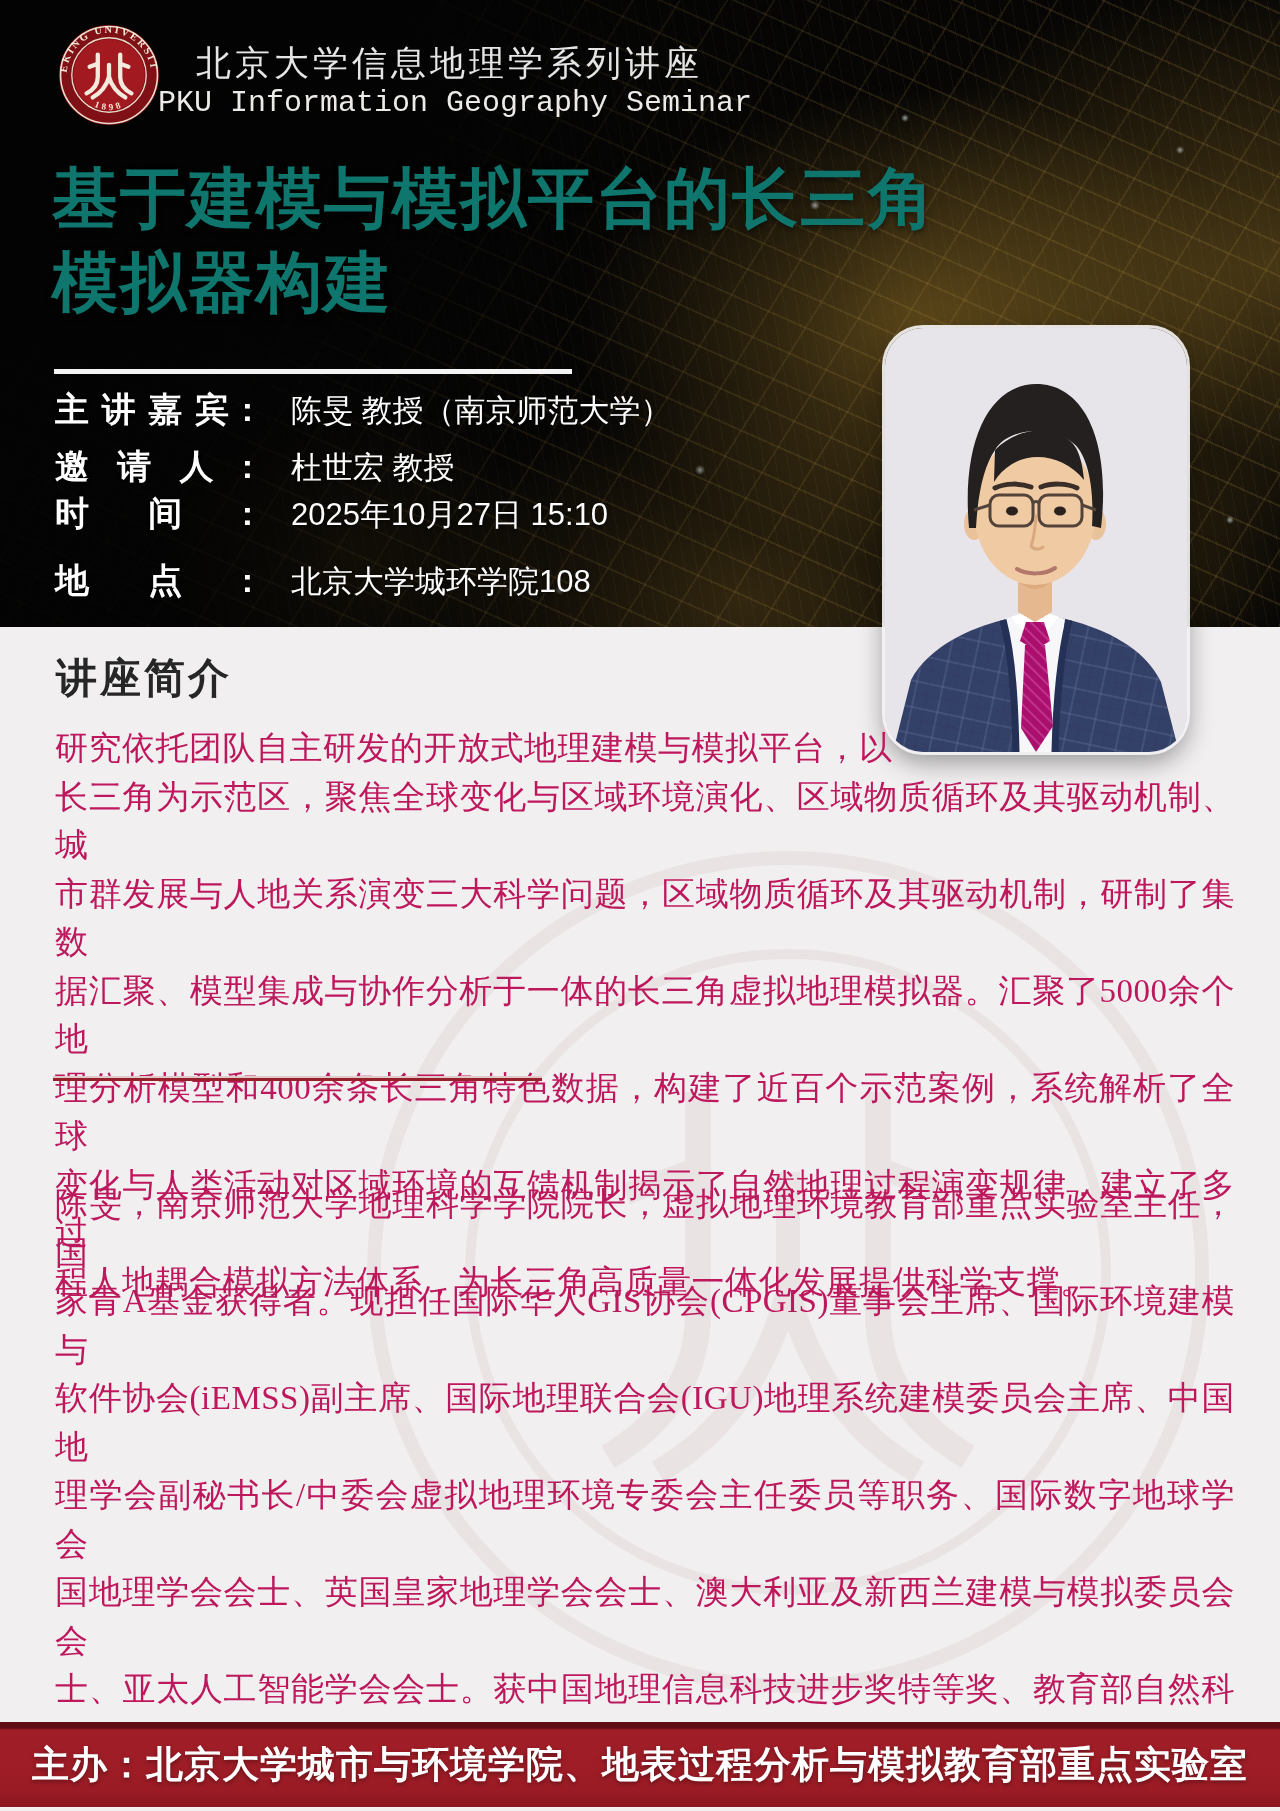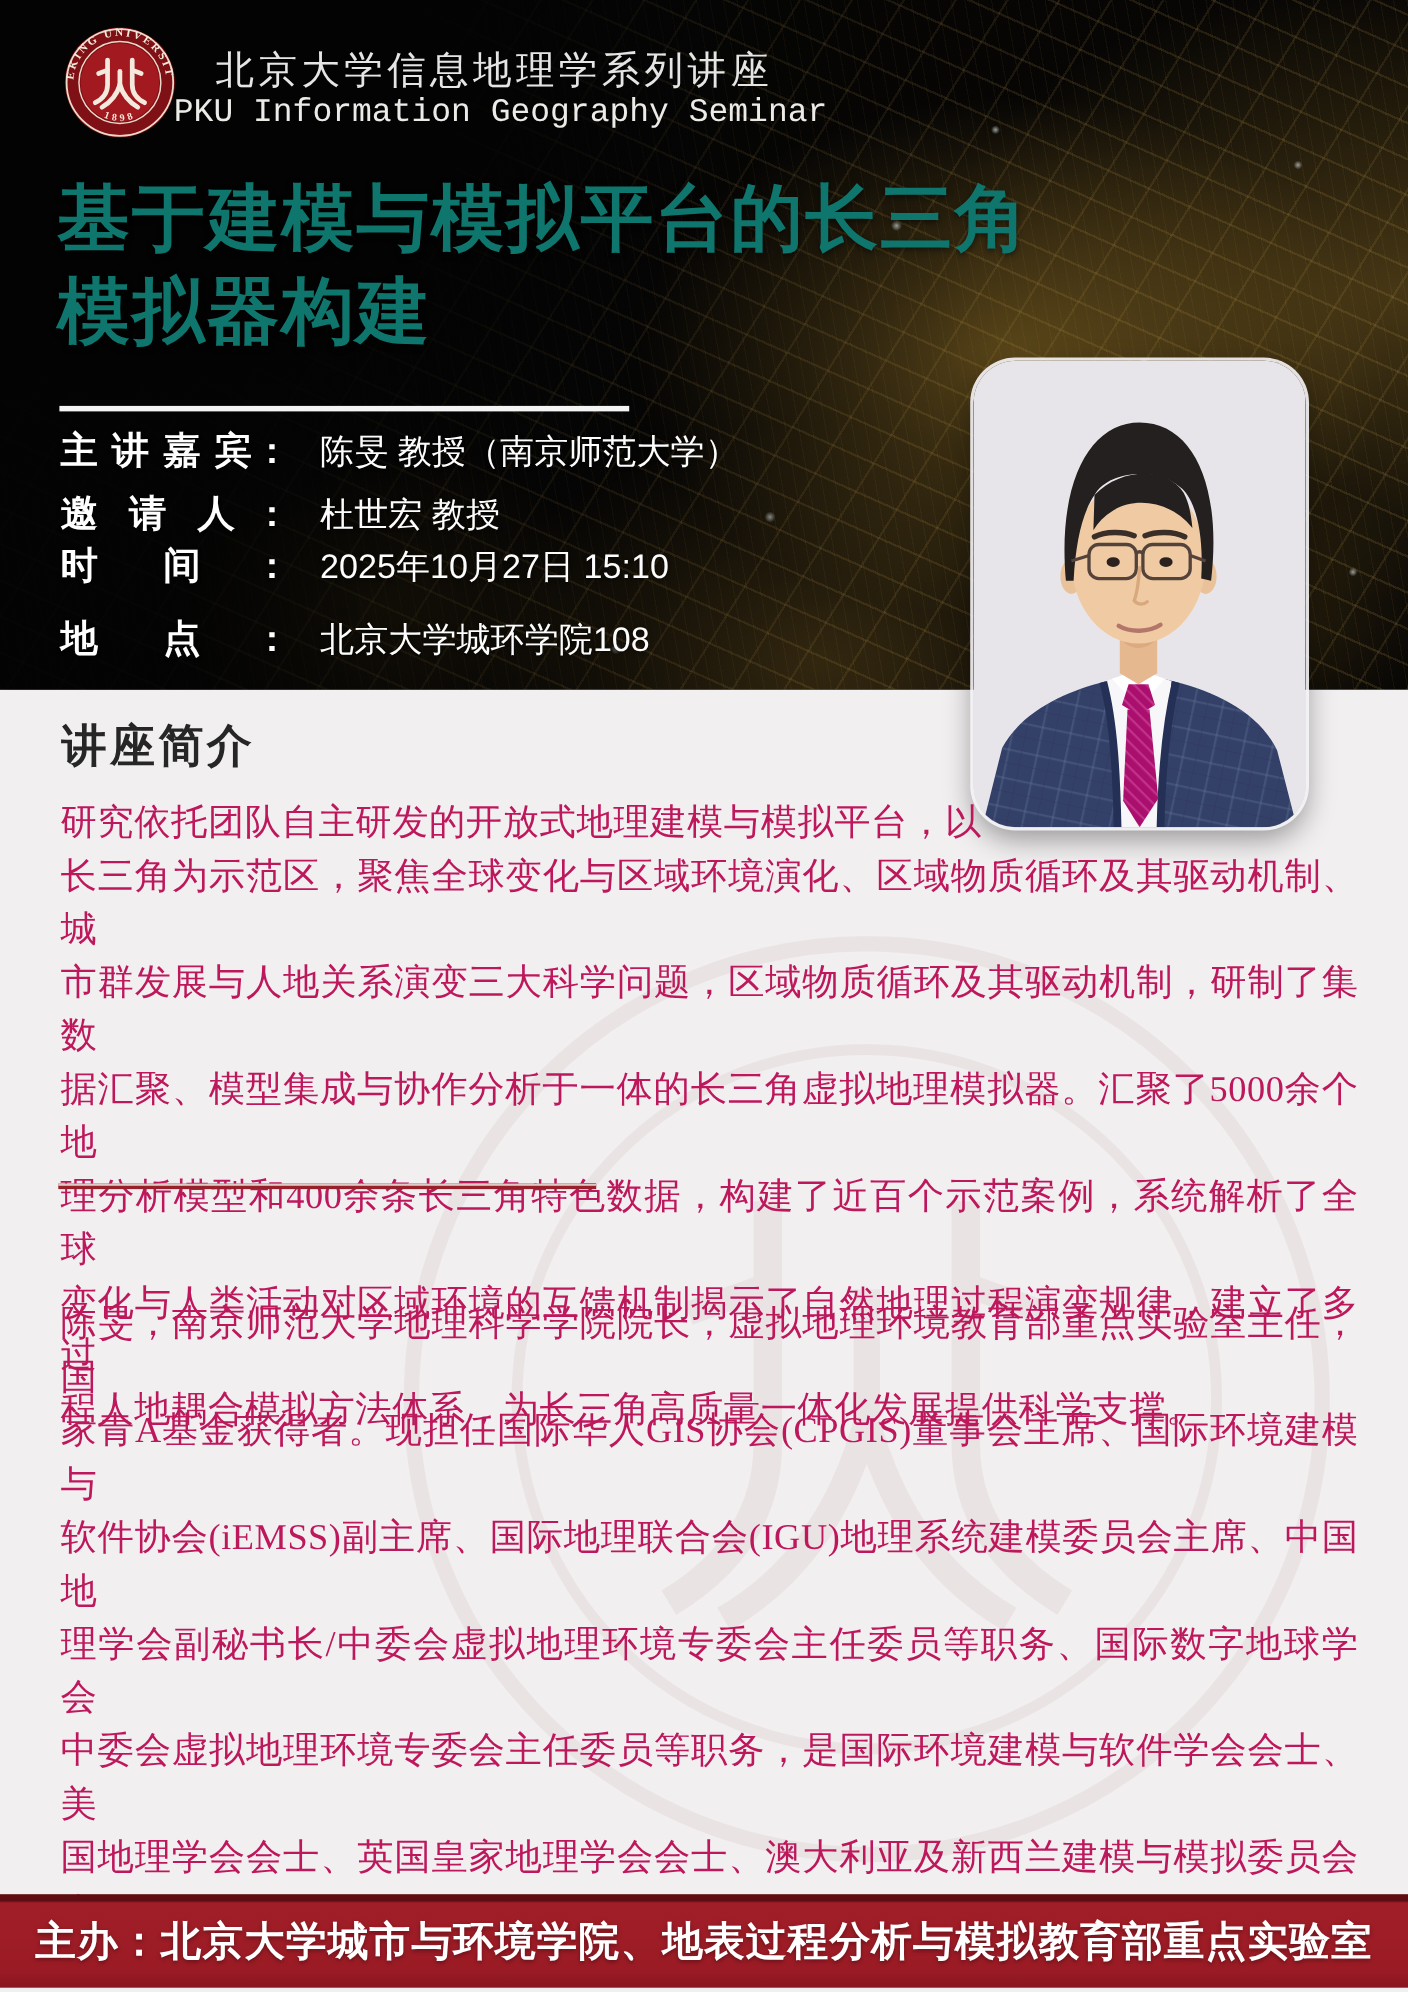--- a/index.html
+++ b/index.html
@@ -238,21 +238,20 @@
     <div class="line">程人地耦合模拟方法体系，为长三角高质量一体化发展提供科学支撑。</div>
   </div>
 
   <div class="red-divider"></div>
 
   <div class="para" id="bio-para">
     <div class="line jl">陈旻，南京师范大学地理科学学院院长，虚拟地理环境教育部重点实验室主任，国</div>
     <div class="line jl">家青A基金获得者。现担任国际华人GIS协会(CPGIS)董事会主席、国际环境建模与</div>
     <div class="line jl">软件协会(iEMSS)副主席、国际地理联合会(IGU)地理系统建模委员会主席、中国地</div>
     <div class="line jl">理学会副秘书长/中委会虚拟地理环境专委会主任委员等职务、国际数字地球学会</div>
-    <div class="line jl">中委会虚拟地理环境专委会主任委员等职务，是国际环境建模与软件学会会士、美</div>
     <div class="line jl">国地理学会会士、英国皇家地理学会会士、澳大利亚及新西兰建模与模拟委员会会</div>
     <div class="line jl">士、亚太人工智能学会会士。获中国地理信息科技进步奖特等奖、教育部自然科学</div>
 
   </div>
 
   <footer class="footer">
     <span class="footer-text">主办：北京大学城市与环境学院、地表过程分析与模拟教育部重点实验室</span>
   </footer>
 
 </div>

